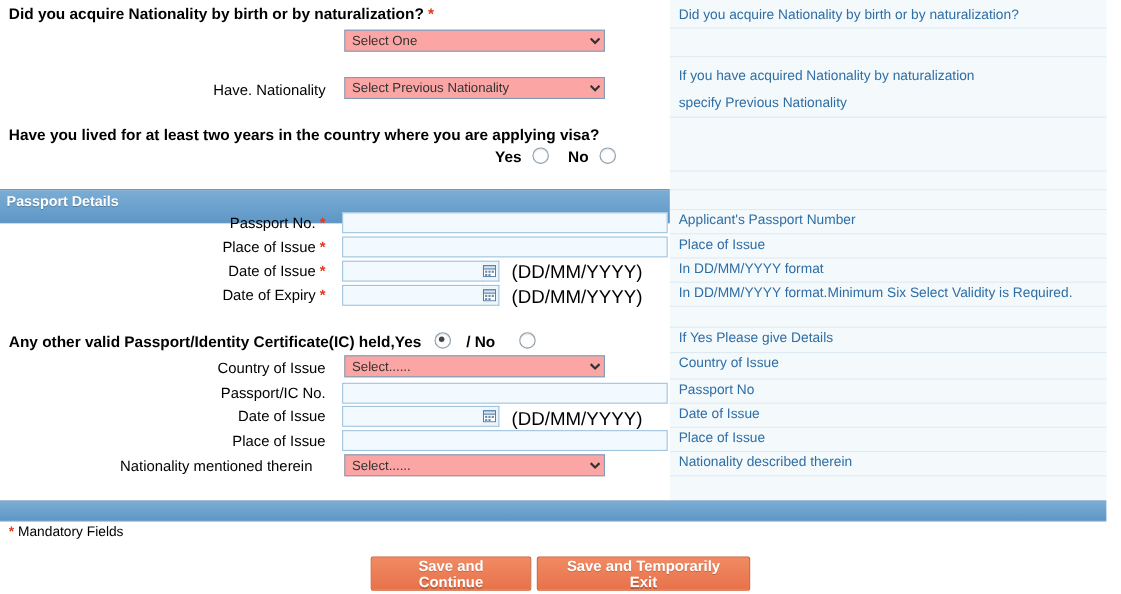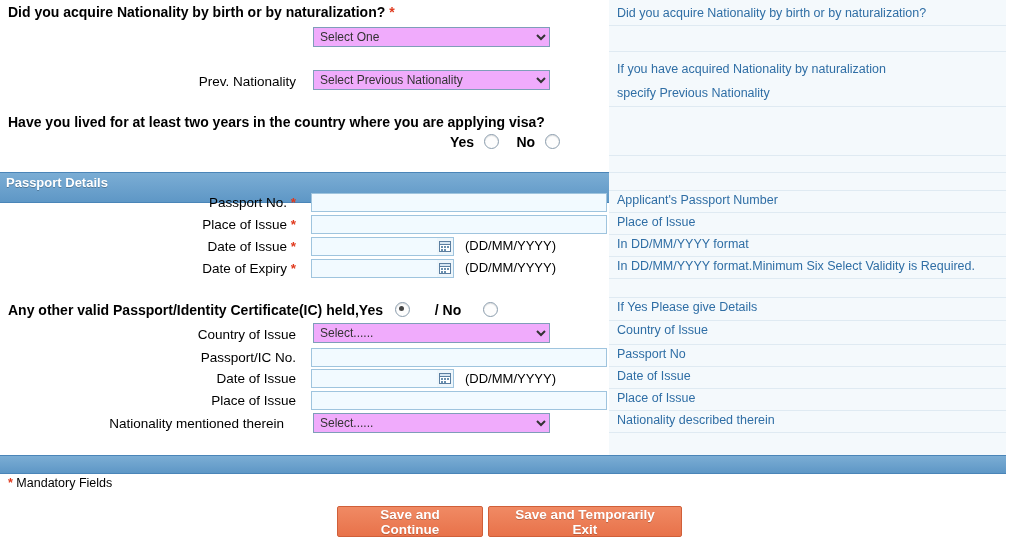--- a/index.html
+++ b/index.html
@@ -21,39 +21,39 @@
 
   .lbl{
     font-size:13.5px;color:#000;text-align:right;
   }
 
   select.ctl{
     font-family:"Liberation Sans",sans-serif;
     font-size:12px;color:#333;
     height:20px;
     border:1px solid #7f9db9;
-    background:#f0abfc;
+    background:#fca5a5;
     padding:1px 2px;
   }
   input.ctl{
     font-family:"Liberation Sans",sans-serif;
     font-size:12px;color:#333;
     height:17px;
     border:1px solid #9fc4de;
     background:#f2faff;
     padding:0 2px;
     box-sizing:content-box;
   }
   .cal{
     display:inline-block;width:16px;height:17px;vertical-align:top;
     border:1px solid #9fc4de;border-left:none;background:#eef6fb;
     position:relative;box-sizing:content-box;
   }
   .cal svg{position:absolute;left:2px;top:2px;}
-  .fmt{font-size:13px;color:#000;margin-left:6px;}
+  .fmt{font-size:17px;color:#000;margin-left:6px;}
 
   .radio{
     display:inline-block;width:13px;height:13px;border-radius:50%;
     border:1px solid #8b9dad;background:#fdfdfd;vertical-align:-2px;
     box-shadow:inset 0 1px 1px rgba(0,0,0,.12);
   }
   .radio.sel::after{
     content:"";position:absolute;margin:3px 0 0 3px;width:5px;height:5px;border-radius:50%;
     background:#444;display:block;
   }
@@ -102,21 +102,21 @@
   <div class="form-col">
 
     <div class="q-row q-text" style="left:8px;top:3px;width:600px;">
       <span>Did you acquire Nationality by birth or by naturalization?</span>
       <span class="req">*</span>
     </div>
     <select class="ctl" style="position:absolute;left:313px;top:27px;width:237px;">
       <option>Select One</option>
     </select>
 
-    <div class="lbl" style="position:absolute;left:100px;top:74px;width:196px;">Prev. Nationality</div>
+    <div class="lbl" style="position:absolute;left:100px;top:74px;width:196px;">Have. Nationality</div>
     <select class="ctl" style="position:absolute;left:313px;top:70px;width:237px;">
       <option>Select Previous Nationality</option>
     </select>
 
     <div class="q-row q-text" style="left:8px;top:113px;width:600px;">
       <span>Have you lived for at least two years in the country where you are applying visa?</span>
     </div>
     <div style="position:absolute;left:450px;top:133px;">
       <span class="q-text" style="font-size:14px;">Yes</span>
       <span class="radio" style="margin-left:6px;"></span>
@@ -172,21 +172,21 @@
           <rect x="8" y="6" width="2" height="2" fill="#6a8fae"></rect>
           <rect x="2" y="9" width="2" height="2" fill="#6a8fae"></rect>
           <rect x="5" y="9" width="2" height="2" fill="#6a8fae"></rect>
         </svg>
     </span>
     <span class="fmt" style="position:absolute;left:459px;top:260px;">(DD/MM/YYYY)</span>
 
     <div class="q-row q-text" style="left:8px;top:301px;width:600px;">
       <span>Any other valid Passport/Identity Certificate(IC) held,Yes</span>
       <span class="radio sel" style="margin-left:8px;"></span>
-      <span style="margin-left:21px;">/ No</span>
+      <span style="margin-left:10px;">/ No</span>
       <span class="radio" style="margin-left:18px;"></span>
     </div>
 
     <div class="lbl" style="position:absolute;left:100px;top:327px;width:196px;">Country of Issue</div>
     <select class="ctl" style="position:absolute;left:313px;top:323px;width:237px;">
       <option>Select......</option>
     </select>
 
     <div class="lbl" style="position:absolute;left:100px;top:350px;width:196px;">Passport/IC No.</div>
     <input class="ctl" style="position: absolute; left: 311px; top: 348px; width: 290px;" value="">

